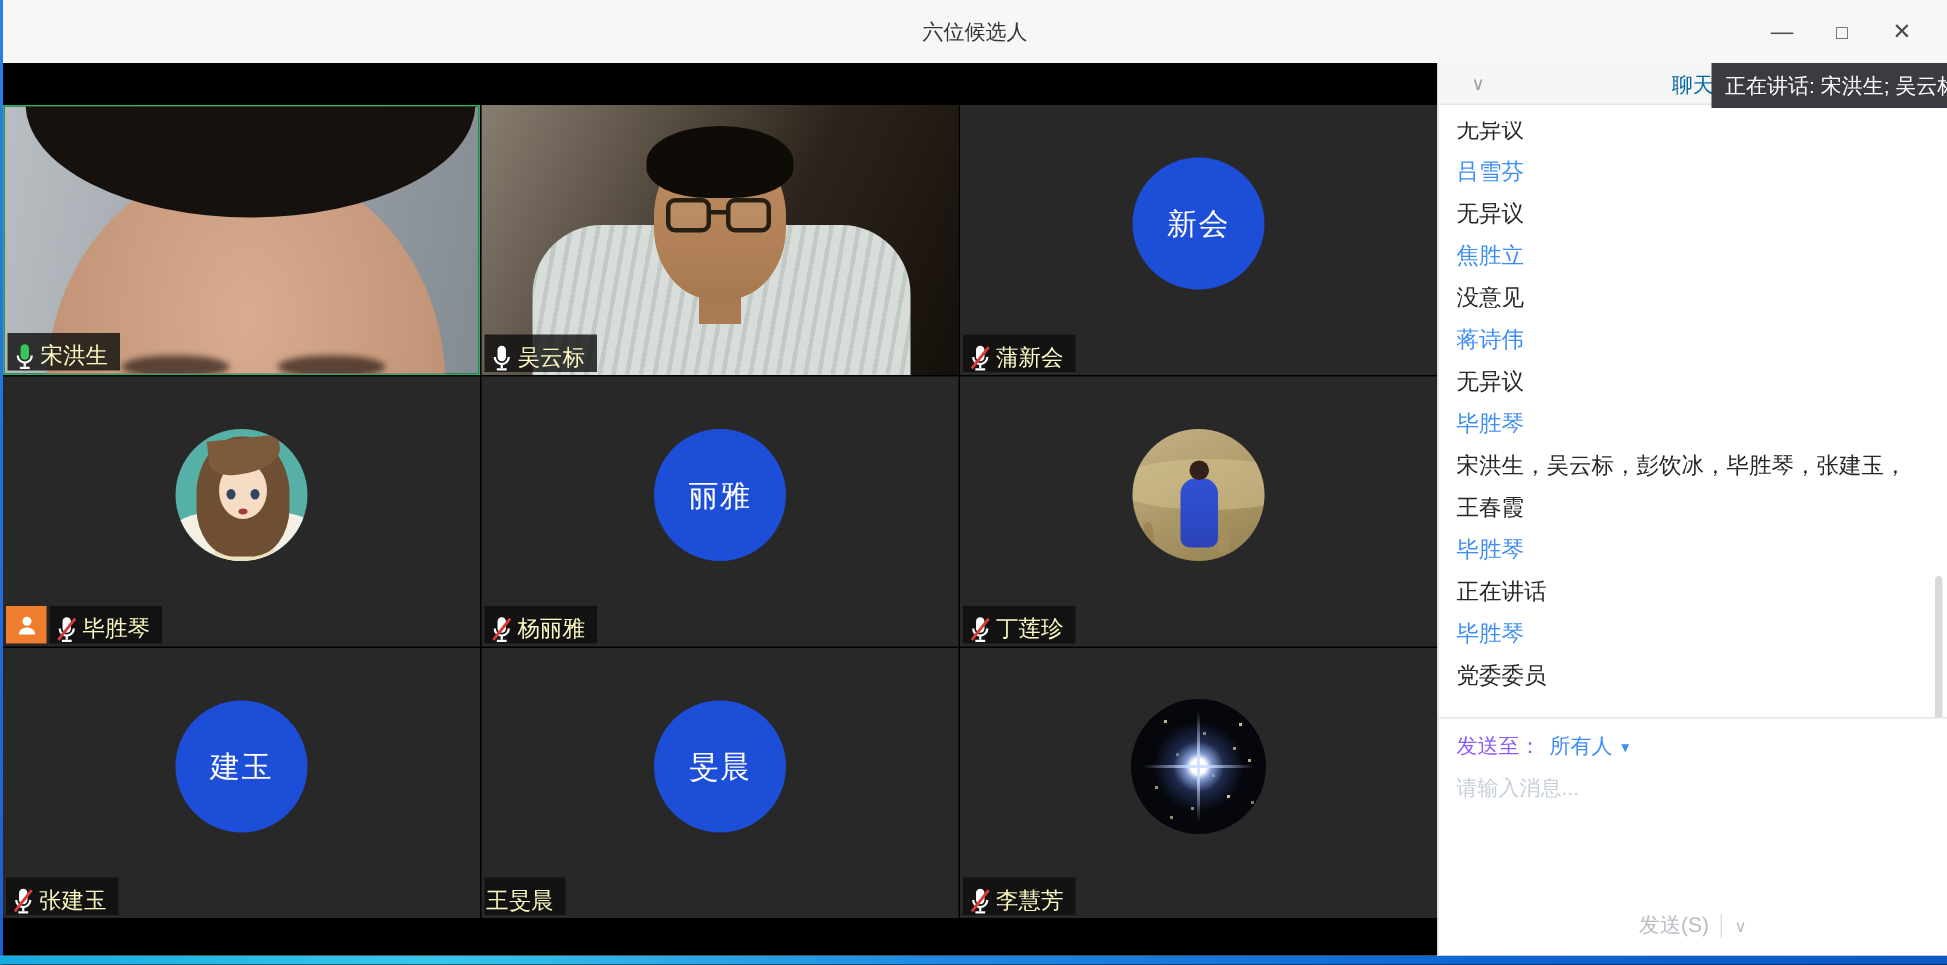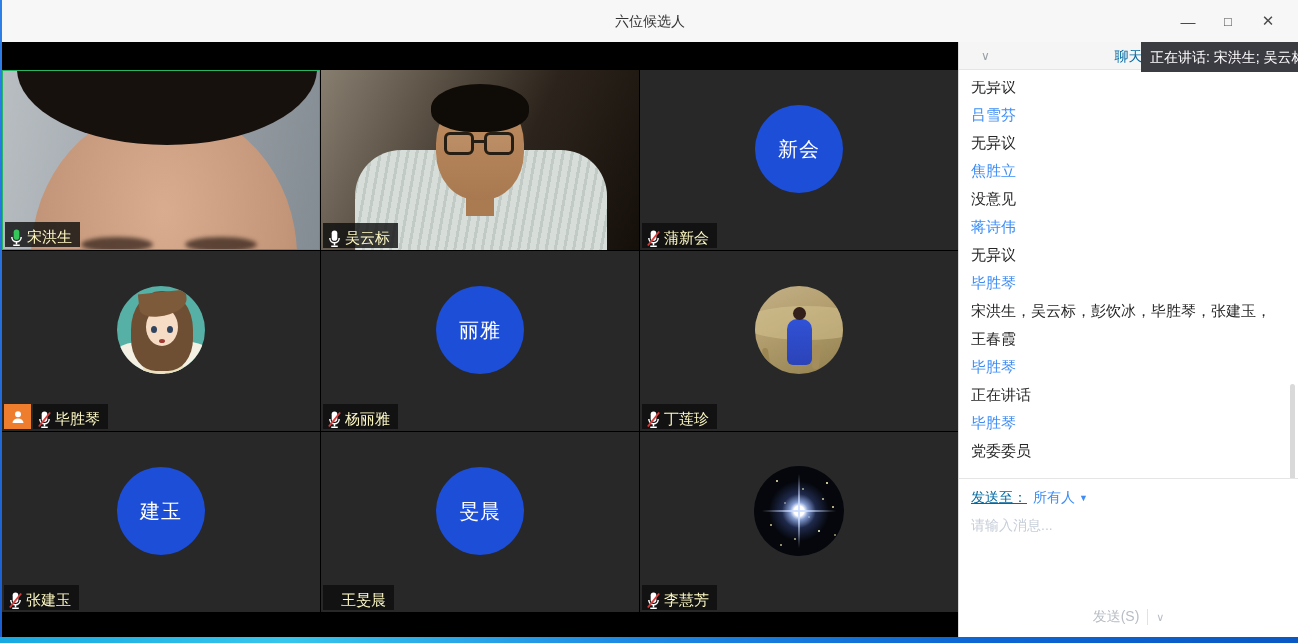--- a/index.html
+++ b/index.html
@@ -34,21 +34,21 @@
     gap:1px; background:#000; }
   .tile { position:relative; background:#282828; overflow:hidden;
     display:flex; align-items:center; justify-content:center; }
   .tile.speaking { border:1px solid #27b565; }
 
   
   .name-tag { position:absolute; left:2px; bottom:2px; height:25px;
     background:rgba(12,12,12,.8); color:#fef9c3; font-size:15px;
     display:flex; align-items:flex-end; gap:3px; padding:0 8px 0 4px; z-index:5;
     white-space:nowrap; }
-  .name-tag.no-mic { padding-left:18px; }
+  .name-tag.no-mic { padding-left:1px; }
   .host-badge { position:absolute; left:2px; bottom:2px; width:27px; height:25px;
     background:#ef7d2e; display:flex; align-items:center; justify-content:center; z-index:5; }
   .name-tag.shifted { left:31px; }
   .mic-svg { display:block; }
 
   
   .avatar { width:88px; height:88px; border-radius:50%; transform:translateY(-11px);
     display:flex; align-items:center; justify-content:center; position:relative; overflow:hidden; }
   .av-blue { background:#1d4ed8; color:#fff; font-size:20px; letter-spacing:1px; }
 
@@ -140,21 +140,21 @@
     text-align:center; font-size:14px; color:#0369a1; }
   .chat-msgs { flex:1; overflow:hidden; padding:0 18px 0 12px; position:relative;margin-top:11px; }
   .msg-sender { color:#3d8df5; font-size:15px; line-height:28px; }
   .msg-text { color:#262626; font-size:15px; line-height:28px; word-break:break-all; }
   .msg.clipped .msg-text { margin-top:-8px; }
   .chat-scrollbar { position:absolute; right:3px; top:303px; width:5px; height:114px;
     background:#d9d9d9; border-radius:3px; }
   .chat-footer { flex:none; height:159px; border-top:1px solid #e5e5e5;
     display:flex; flex-direction:column; padding:10px 12px 8px 12px; }
   .send-to-row { display:flex; align-items:center; font-size:14px; }
-  .send-to-label { color:#0369a1;text-decoration:underline; }
+  .send-to-label { color:#8b5cf6; }
   .send-to-value { color:#3d8df5; margin-left:6px; cursor:default; }
   .send-to-caret { color:#3d8df5; font-size:9px; margin-left:4px; }
   .chat-input { border:none; outline:none; resize:none; font-size:14px; margin-top:10px;
     flex:1; font-family:"Liberation Sans", sans-serif; color:#333; }
   .chat-input::placeholder { color:#c6ced8; }
   .send-row { display:flex; justify-content:center; align-items:center; height:24px; }
   .send-btn { color:#b8bdc4; font-size:14px; cursor:default; }
   .send-divider { width:1px; height:16px; background:#e2e2e2; margin:0 8px; }
   .send-more { color:#b8bdc4; font-size:11px; cursor:default; }
 

